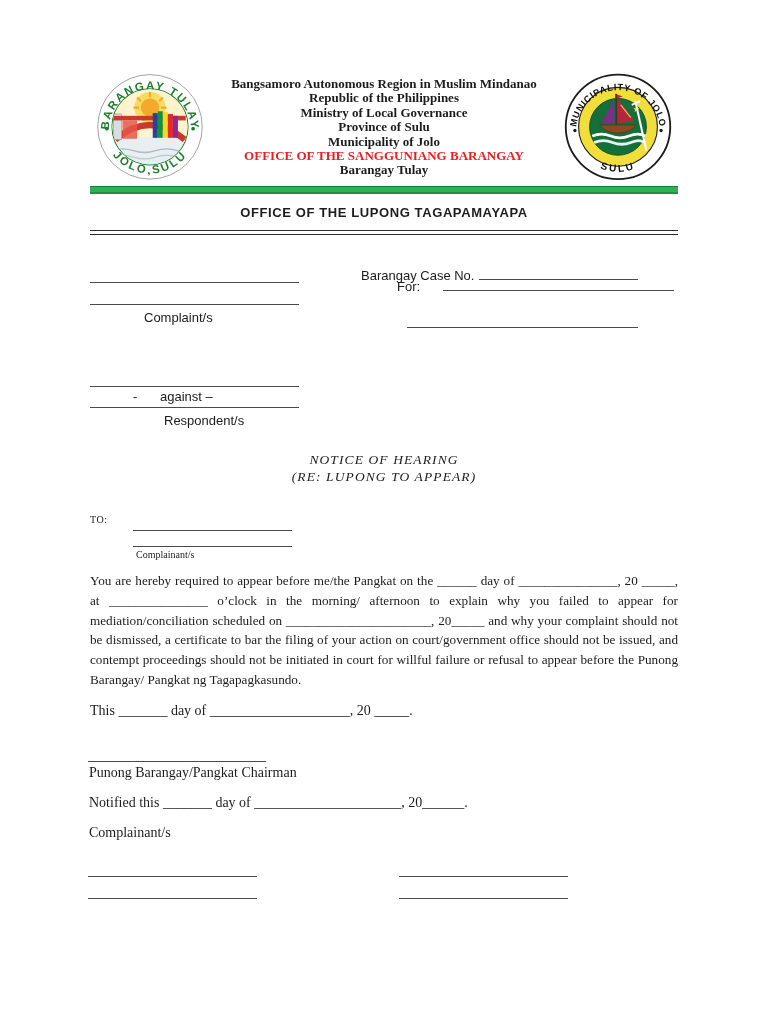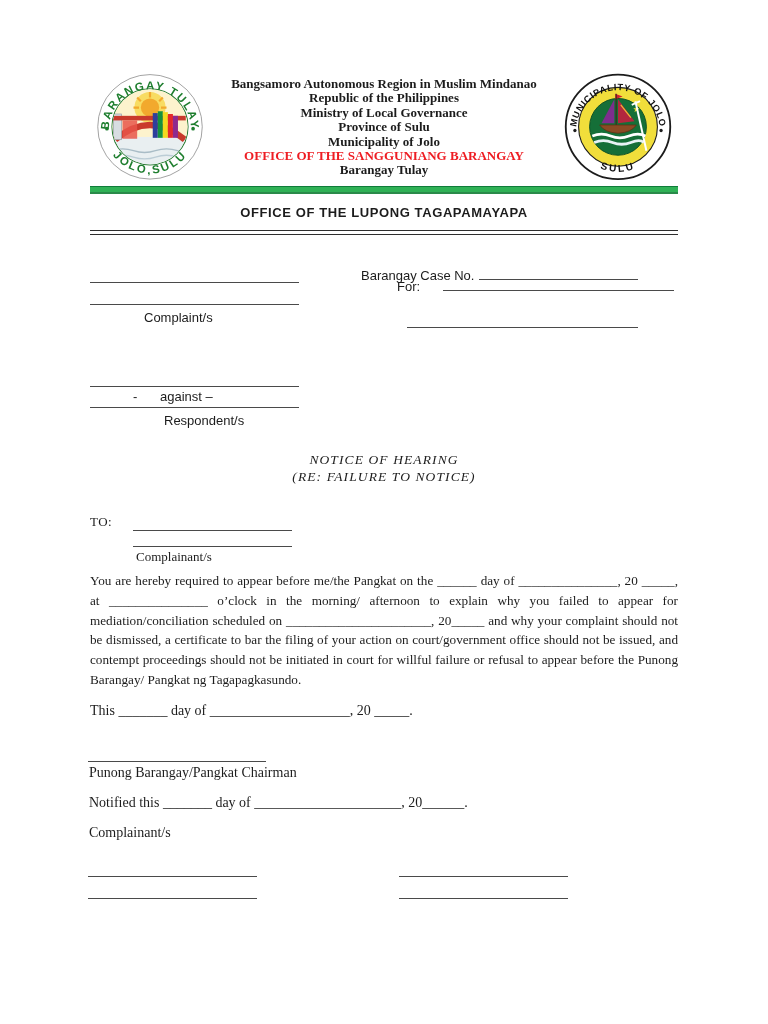--- a/index.html
+++ b/index.html
@@ -30,21 +30,21 @@
     font-family:"Liberation Sans", sans-serif;font-weight:bold;
     font-size:13px;letter-spacing:0.6px;
   }
   .dbl-line{
     left:90px;width:588px;top:230px;height:2.5px;
     border-top:1.6px solid #2e2e2e;border-bottom:1.6px solid #2e2e2e;
   }
   
   .ln{position:absolute;height:0;border-bottom:1.4px solid #4a4a4a;}
   .sans{font-family:"Liberation Sans", sans-serif;font-size:13px;}
-  .serif{font-family:"Liberation Serif", serif;font-size:13px;}
+  .serif{font-family:"Liberation Serif", serif;font-size:10px;}
   .case-row{display:flex;align-items:baseline;font-family:"Liberation Sans", sans-serif;font-size:13px;}
   .case-row .lbl{white-space:nowrap;}
   .case-row .fixed{width:46px;flex:none;}
   .case-row .blank{flex:1;border-bottom:1.4px solid #4a4a4a;height:14px;margin-left:5px;}
   .case-row .blank.noml{margin-left:0;}
   .against .dash{display:inline-block;}
   .against .word{display:inline-block;margin-left:19px;margin-top:39px;}
   .notice-title{
     left:0;right:0;text-align:center;font-family:"Liberation Serif", serif;
     font-size:13.5px;letter-spacing:1.1px;font-style:italic;
@@ -169,21 +169,21 @@
     <span class="lbl">Barangay Case No.</span>
     <span class="blank"></span>
   </div>
   <div class="abs case-row" style="left:361px;top:276px;width:277px;margin-left:36px;">
     <span class="lbl fixed">For:</span>
     <span class="blank noml"></span>
   </div>
   <div class="abs ln" style="left:407px;top:327px;width:231px;"></div>
 
   <div class="abs notice-title" style="top:452px;">NOTICE OF HEARING</div>
-  <div class="abs notice-title" style="top:469px;">(RE: FAILURE TO NOTICE)</div>
+  <div class="abs notice-title" style="top:469px;">(RE: LUPONG TO APPEAR)</div>
 
   <div class="abs serif" style="left:90px;top:514px;letter-spacing:0.5px;">TO:</div>
   <div class="abs ln" style="left:133px;top:530px;width:159px;"></div>
   <div class="abs ln" style="left:133px;top:546px;width:159px;"></div>
   <div class="abs serif" style="left:136px;top:549px;">Complainant/s</div>
 
   <div class="abs body-par">You are hereby required to appear before me/the Pangkat on the ______ day of _______________, 20 _____, at _______________ o’clock in the morning/ afternoon to explain why you failed to appear for mediation/conciliation scheduled on ______________________, 20_____ and why your complaint should not be dismissed, a certificate to bar the filing of your action on court/government office should not be issued, and contempt proceedings should not be initiated in court for willful failure or refusal to appear before the Punong Barangay/ Pangkat ng Tagapagkasundo.</div>
 
   <div class="abs serif footer-line" style="left:90px;top:703px;">This _______ day of ____________________, 20 _____.</div>
 

